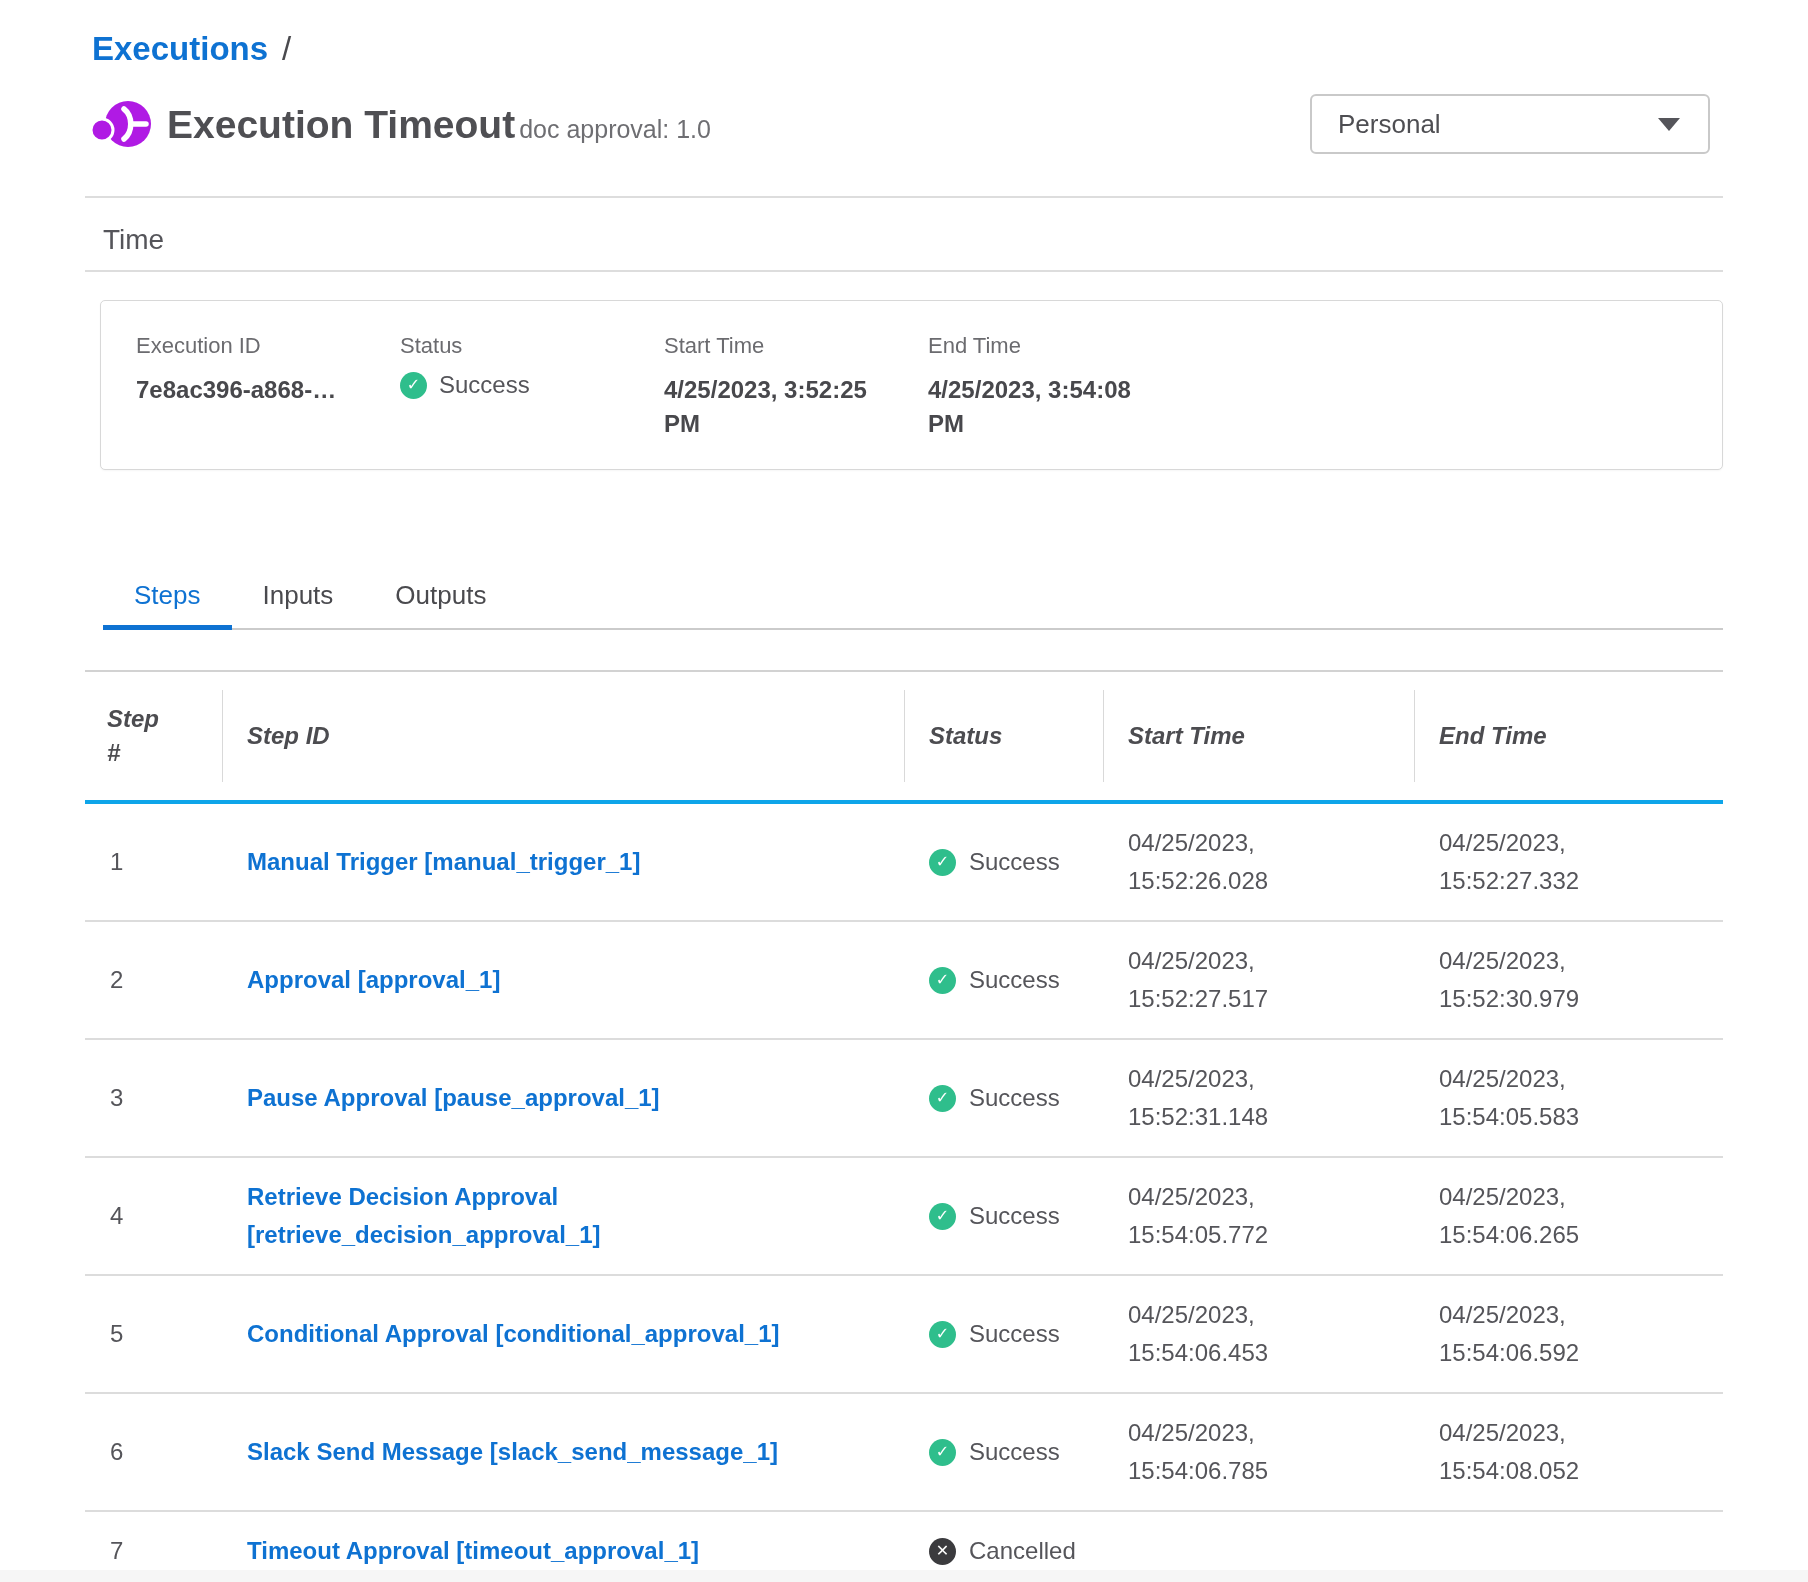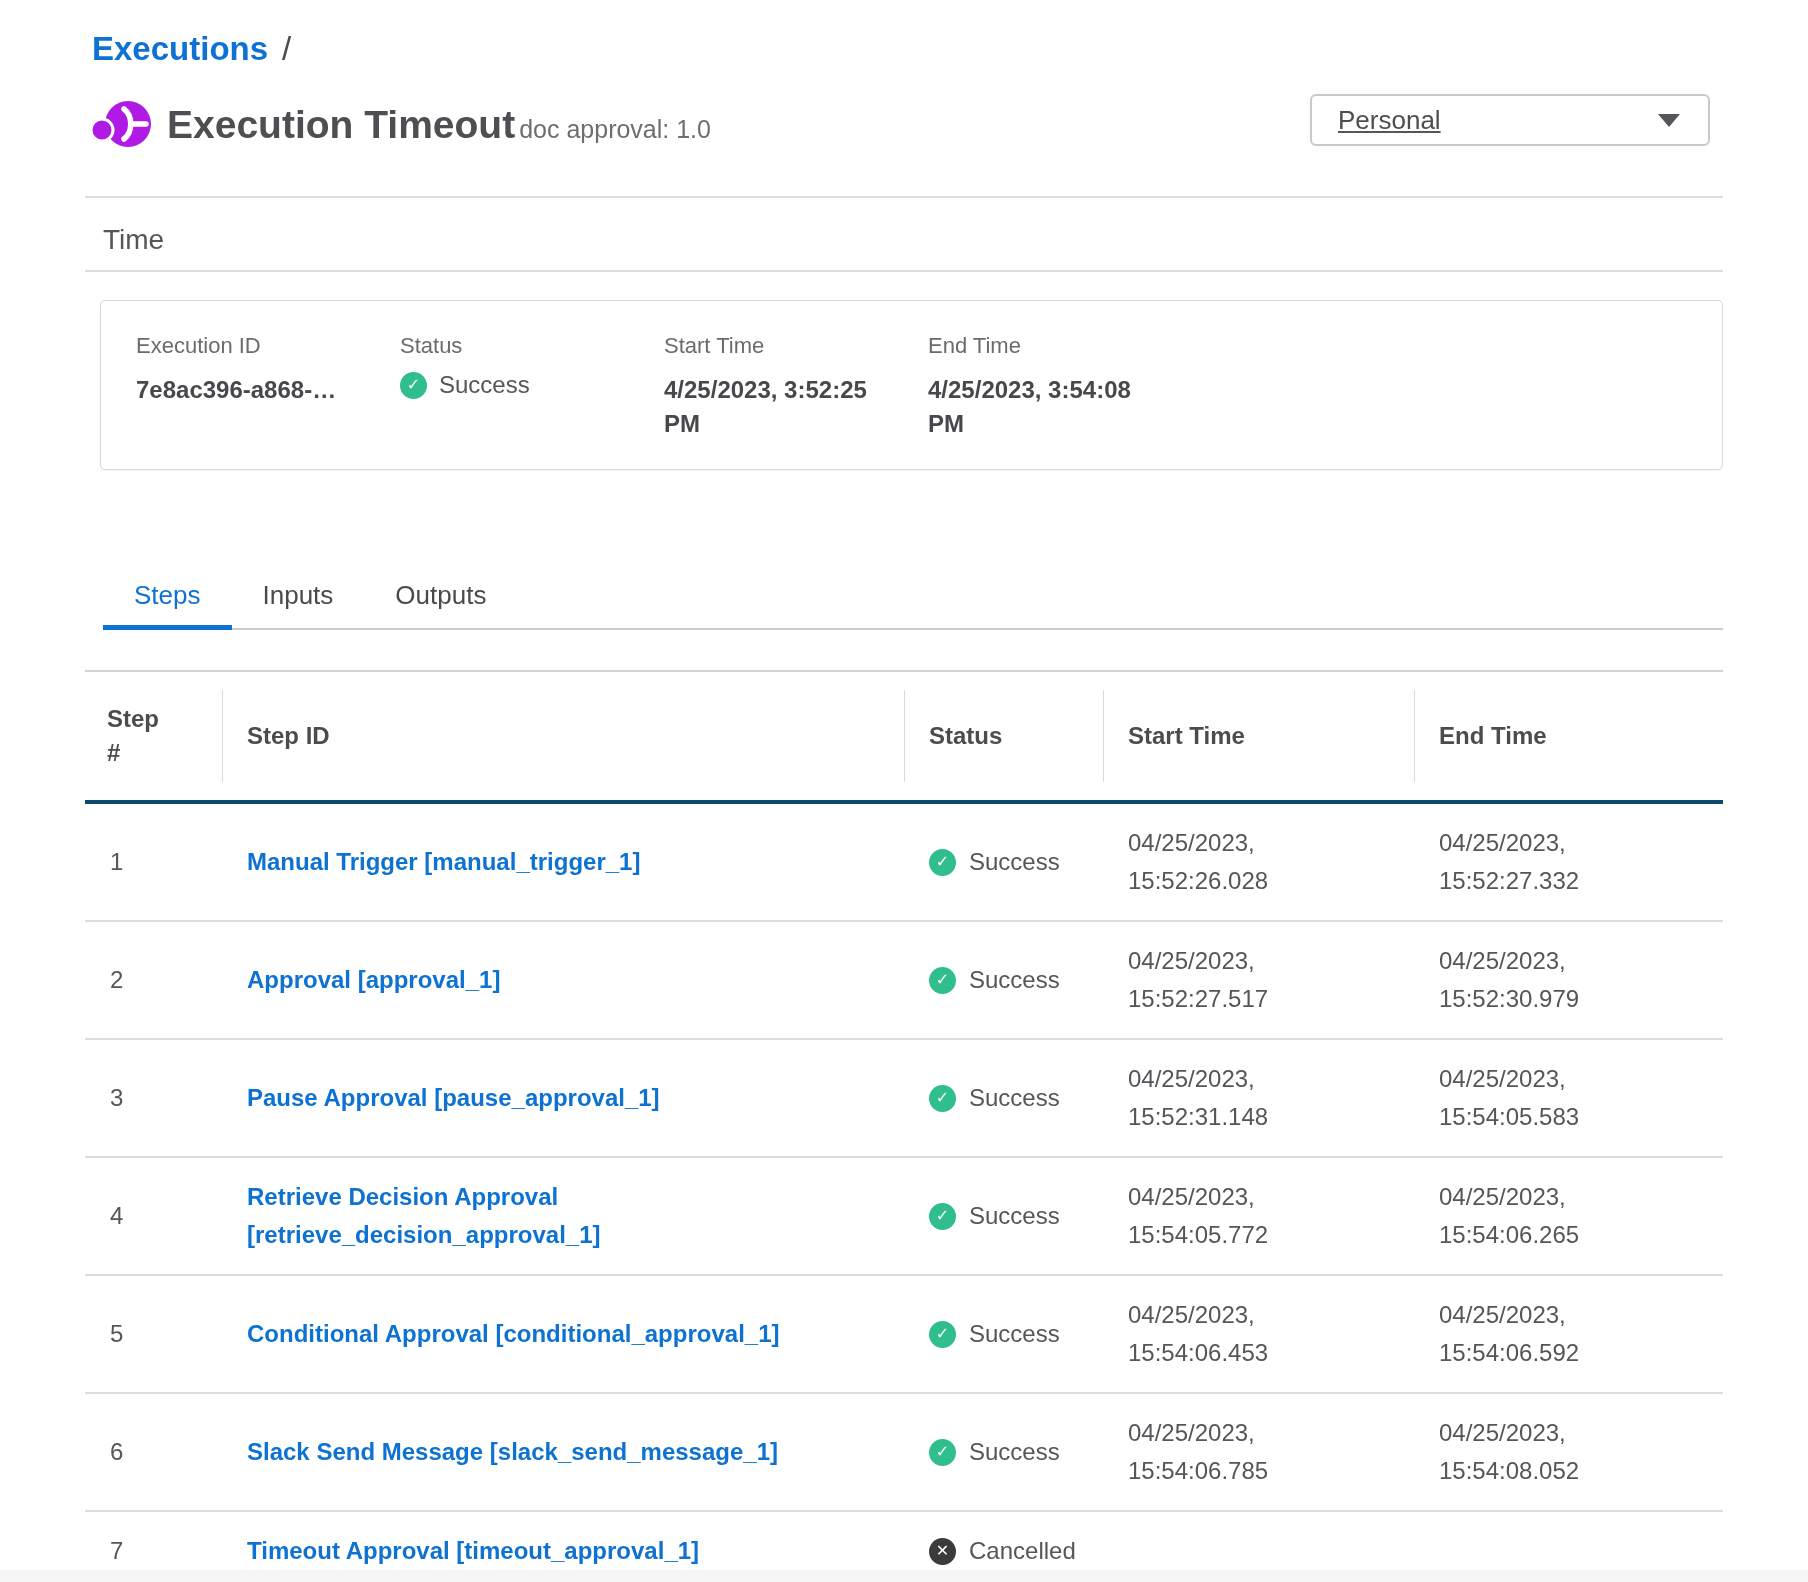--- a/index.html
+++ b/index.html
@@ -28,23 +28,23 @@
   .breadcrumb .sep{color:#4a4a4e;margin-left:14px;font-weight:400;}
 
   
   .header-row{position:relative;margin-top:24px;height:66px;display:flex;align-items:center;}
   .wf-icon{width:64px;height:56px;flex:0 0 auto;margin-left:4px;}
   .wf-icon .purple{fill:var(--brand-purple);}
   .title-wrap{margin-left:14px;white-space:nowrap;}
   .page-title{font-size:39px;font-weight:700;color:#4f4f53;}
   .page-subtitle{font-size:25px;font-weight:400;color:#6e6e72;margin-left:4px;}
   .workspace-select{
-    position:absolute;right:13px;top:2px;width:400px;height:52px;
+    position:absolute;right:13px;top:2px;width:400px;height:60px;
     border:2px solid #c9c9c9;border-radius:6px;background:#fff;
-    display:flex;align-items:center;cursor:pointer;text-decoration:underline;
+    display:flex;align-items:center;cursor:pointer;
   }
   .workspace-select .val{font-size:26px;color:#4e4e52;margin-left:26px;flex:1;}
   .caret{width:0;height:0;border-left:11px solid transparent;border-right:11px solid transparent;
     border-top:13px solid #55555a;margin-right:28px;}
 
   .divider{border:none;border-top:2px solid #dddddd;margin-top:38px;}
   .divider.thin{margin-top:14px;}
 
   .section-heading{font-size:28px;font-weight:400;color:#55555a;margin-top:26px;margin-left:18px;}
 
@@ -81,21 +81,21 @@
   table.steps{margin-top:40px;width:1638px;border-collapse:collapse;table-layout:fixed;
     border-top:2px solid #d2d2d2;}
   table.steps th{
     text-align:left;font-size:24px;font-weight:700;color:var(--text-dark);
     padding:30px 10px 30px 25px;position:relative;line-height:34px;vertical-align:middle;
   }
   table.steps th:first-child{padding-left:22px;}
   table.steps th:not(:first-child)::before{
     content:"";position:absolute;left:0;top:14%;height:72%;width:1px;background:#d9d9d9;
   }
-  table.steps thead tr{border-bottom:4px solid #0c4a6e;}
+  table.steps thead tr{border-bottom:4px solid #0ea5e9;font-style:italic;}
   .th-steplabel{display:block;width:60px;}
   table.steps tbody tr{border-bottom:2px solid #dcdcdc;}
   table.steps td{
     font-size:24px;vertical-align:middle;padding:20px 10px 20px 25px;line-height:38px;color:var(--text-mid);
   }
   td.c-num{padding-left:24px;color:#58585c;}
   .step-link{color:var(--accent-blue);font-weight:700;text-decoration:none;cursor:pointer;
     display:inline-block;max-width:630px;line-height:38px;}
   td.c-status .badge{display:flex;align-items:center;}
   td.c-status .status-text{margin-left:13px;}

